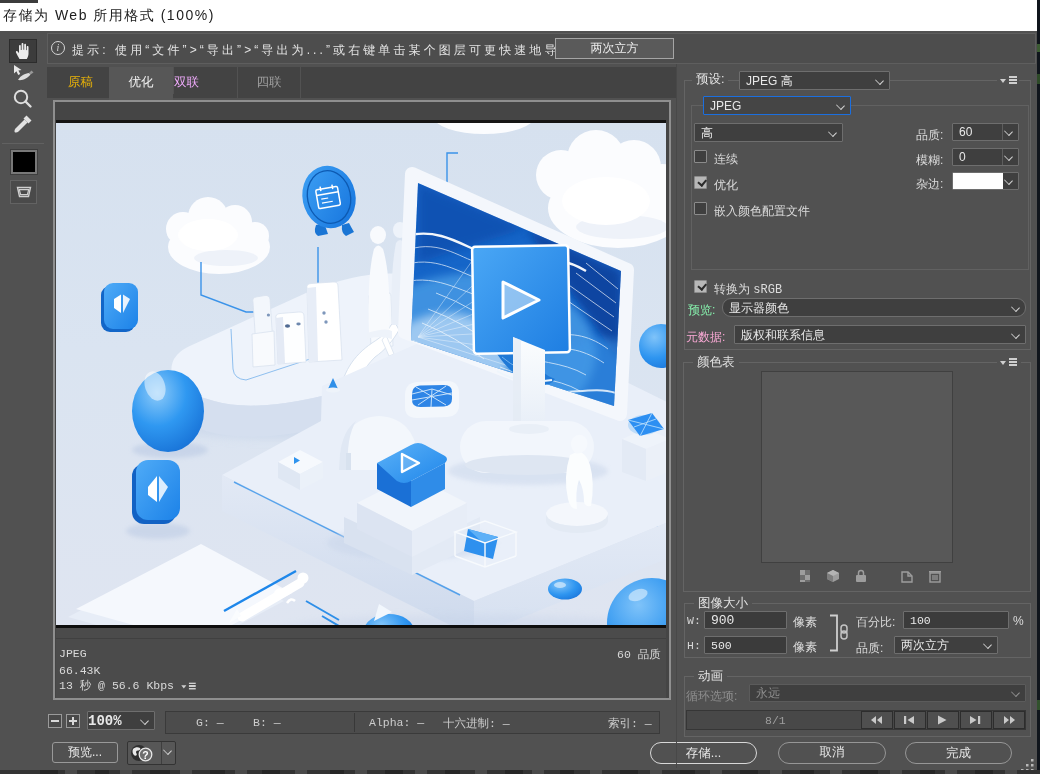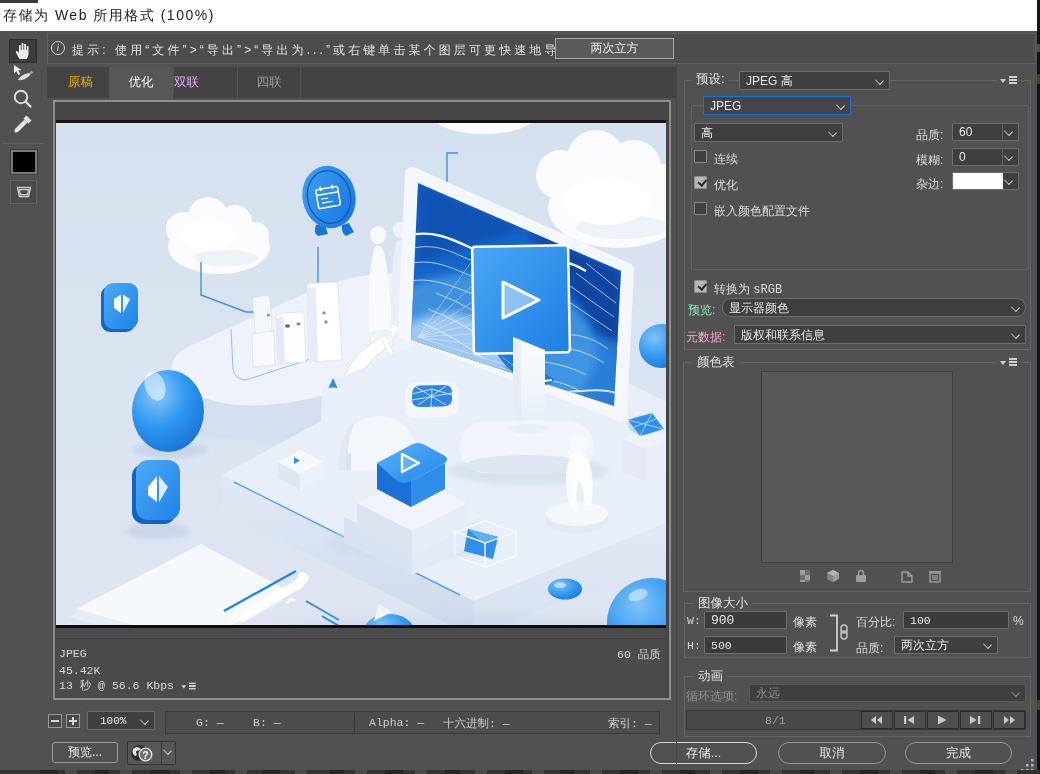--- a/index.html
+++ b/index.html
@@ -367,31 +367,31 @@
 <circle cx="596" cy="500" r="45" fill="url(#ballG)"></circle>
 <ellipse cx="582" cy="472" rx="10" ry="5.5" fill="#cfe8fc" opacity=".7" transform="rotate(-20 582 472)"></ellipse>
 <ellipse cx="333" cy="508" rx="25" ry="17" fill="url(#ballG)"></ellipse>
 <path d="M318 498 L336 489 L323 481 Z" fill="#f2f7fd"></path>
 
 </svg>
 </div>
 
 <div class="abs mono" style="left:59px;top:647px;font-size:11.5px;color:#d9d9d9;">JPEG</div>
 <div class="abs mono" style="left:617px;top:647px;font-size:11.5px;color:#d9d9d9;">60 品质</div>
-<div class="abs mono" style="left:59px;top:664px;font-size:11.5px;color:#d9d9d9;">45.42K</div>
+<div class="abs mono" style="left:59px;top:664px;font-size:11.5px;color:#d9d9d9;">66.43K</div>
 <div class="abs mono" style="left:59px;top:678px;font-size:11.5px;color:#d9d9d9;">13 秒 @ 56.6 Kbps</div>
 <div class="menuicon" style="left:180px;top:682px;transform:scale(.85);"></div>
 
 <div class="abs" style="left:48px;top:714px;width:14px;height:14px;border:1px solid #9a9a9a;background:#494949;"></div>
 <div class="abs" style="left:51px;top:720px;width:8px;height:1.6px;background:#d8d8d8;"></div>
 <div class="abs" style="left:66px;top:714px;width:14px;height:14px;border:1px solid #9a9a9a;background:#494949;"></div>
 <div class="abs" style="left:69px;top:720px;width:8px;height:1.6px;background:#d8d8d8;"></div>
 <div class="abs" style="left:72.2px;top:716.8px;width:1.6px;height:8px;background:#d8d8d8;"></div>
 <div class="dd" style="left:87px;top:711px;width:68px;height:19px;">
-    <span class="lbl mono" style="left:12px;font-size:11px;">100%</span>
+    <span class="lbl mono" style="left:0;font-size:14px;font-weight:bold;">100%</span>
     <span class="chev"></span>
   </div>
 <div class="abs" style="left:165px;top:711px;width:495px;height:23px;background:#4c4c4c;border:1px solid #3a3a3a;"></div>
 <div class="abs mono" style="left:196px;top:716px;font-size:11.5px;color:#cdcdcd;">G: —</div>
 <div class="abs mono" style="left:253px;top:716px;font-size:11.5px;color:#cdcdcd;">B: —</div>
 <div class="abs" style="left:354px;top:713px;width:1px;height:19px;background:#383838;"></div>
 <div class="abs mono" style="left:369px;top:716px;font-size:11.5px;color:#cdcdcd;">Alpha: —</div>
 <div class="abs mono" style="left:443px;top:716px;font-size:11.5px;color:#cdcdcd;">十六进制: —</div>
 <div class="abs mono" style="left:560px;top:716px;font-size:11.5px;color:#cdcdcd;margin-left:48px;">索引: —</div>
 
@@ -401,21 +401,21 @@
   <circle cx="9" cy="9" r="8" fill="#2e2e2e"></circle>
   <path d="M3 5 C5 3 8 2.5 10 4 C11 5 9.5 6.5 8 6.5 C6 6.5 5.5 8 6.5 9.5 C7.5 11 6 12.5 4.5 11.5 C2.5 10 2 7 3 5 Z" fill="#e8e8e8"></path>
   <path d="M11 9 C13 8 15 9 15.5 11 C16 13 14 15 12 14.5 C10.5 14 10 12.5 10.5 11 Z" fill="#e8e8e8"></path>
   <circle cx="15.5" cy="10.5" r="6.3" fill="#6e6e6e" stroke="#e8e8e8" stroke-width="1.3"></circle>
   <text x="15.5" y="14.5" font-size="10.5" font-weight="bold" fill="#fff" text-anchor="middle" font-family="Liberation Sans">?</text>
 </svg>
 <div class="abs" style="left:161px;top:742px;width:1px;height:22px;background:#3e3e3e;"></div>
 <div class="chev" style="left:164px;top:751px;position:absolute;"></div>
 
 <div class="pill" style="left:650px;top:742px;width:107px;border-color:#d8d8d8;border-width:1.5px;">存储...</div>
-<div class="pill" style="left:778px;top:742px;width:108px;">取消</div>
+<div class="pill" style="left:778px;top:742px;width:108px;font-family:Liberation Mono, monospace;">取消</div>
 <div class="pill" style="left:905px;top:742px;width:107px;">完成</div>
 
 <svg class="abs" style="left:1018px;top:758px;" width="18" height="15" viewBox="0 0 18 15">
   <g fill="#b8b8b8">
     <rect x="13" y="1" width="2.5" height="2.5"></rect>
     <rect x="8" y="6" width="2.5" height="2.5"></rect>
       <rect x="13" y="6" width="2.5" height="2.5"></rect>
     <rect x="3" y="11" width="2.5" height="2.5"></rect>
       <rect x="8" y="11" width="2.5" height="2.5"></rect>
       <rect x="13" y="11" width="2.5" height="2.5"></rect>

